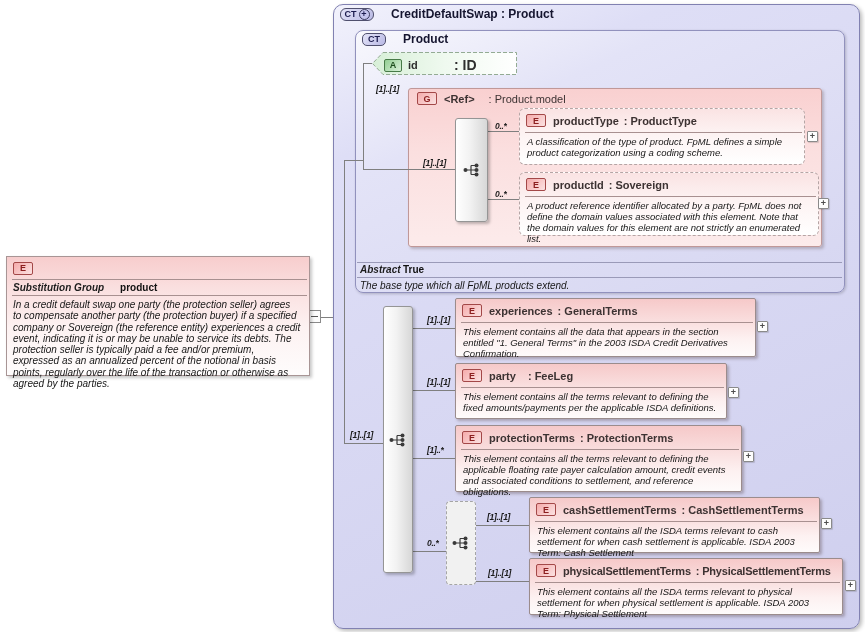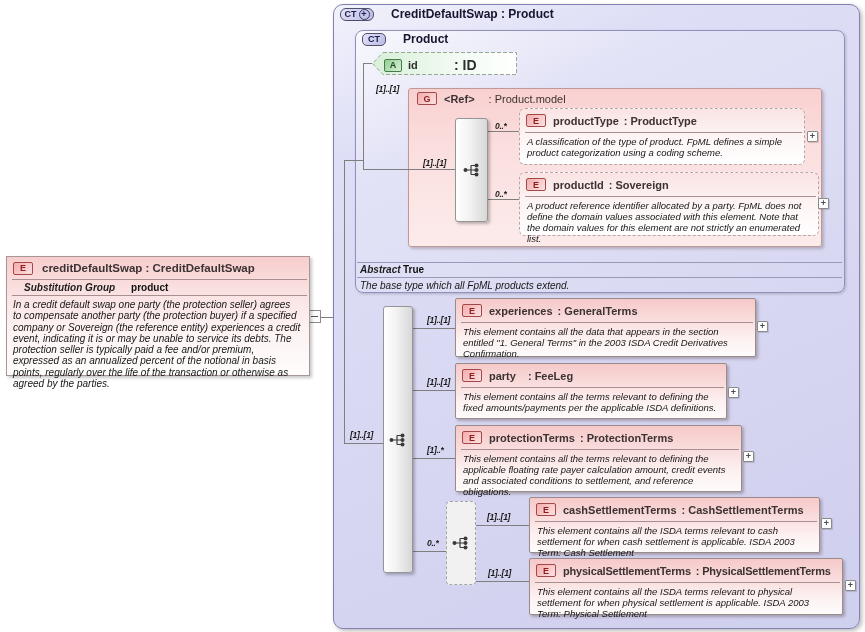--- a/index.html
+++ b/index.html
@@ -273,24 +273,23 @@
   <span class="card" style="left:427px; top:315px;">[1]..[1]</span>
   <span class="card" style="left:427px; top:377px;">[1]..[1]</span>
   <span class="card" style="left:427px; top:445px;">[1]..*</span>
   <span class="card" style="left:427px; top:538px;">0..*</span>
   <span class="card" style="left:487px; top:512px;">[1]..[1]</span>
   <span class="card" style="left:488px; top:568px;">[1]..[1]</span>
 
   <div class="abs left-box">
     <div style="display:flex; align-items:center; height:22px; padding-left:6px;">
       <span class="badge b-e">E</span>
-      <span style="font-weight:bold; font-size:11.5px; color:#3c3232; margin-left:9px; white-space:nowrap;">creditDefaultSwap : CreditDefaultSwap</span>
-    </div>
-    <div class="sep"></div>
-    <div style="display:flex; align-items:center; height:15px; padding-left:6px; gap:16px;margin-left:11px;">
+    </div>
+    <div class="sep"></div>
+    <div style="display:flex; align-items:center; height:15px; padding-left:6px; gap:16px;">
       <span class="kv-label">Substitution Group</span>
       <span class="kv-value">product</span>
     </div>
     <div class="sep"></div>
     <div class="doc" style="font-size:10px; line-height:11.3px; padding:3px 8px 0 6px;">In a credit default swap one party (the protection seller) agrees to compensate another party (the protection buyer) if a specified company or Sovereign (the reference entity) experiences a credit event, indicating it is or may be unable to service its debts. The protection seller is typically paid a fee and/or premium, expressed as an annualized percent of the notional in basis points, regularly over the life of the transaction or otherwise as agreed by the parties.</div>
   </div>
 
 </div>
 
 </body></html>

